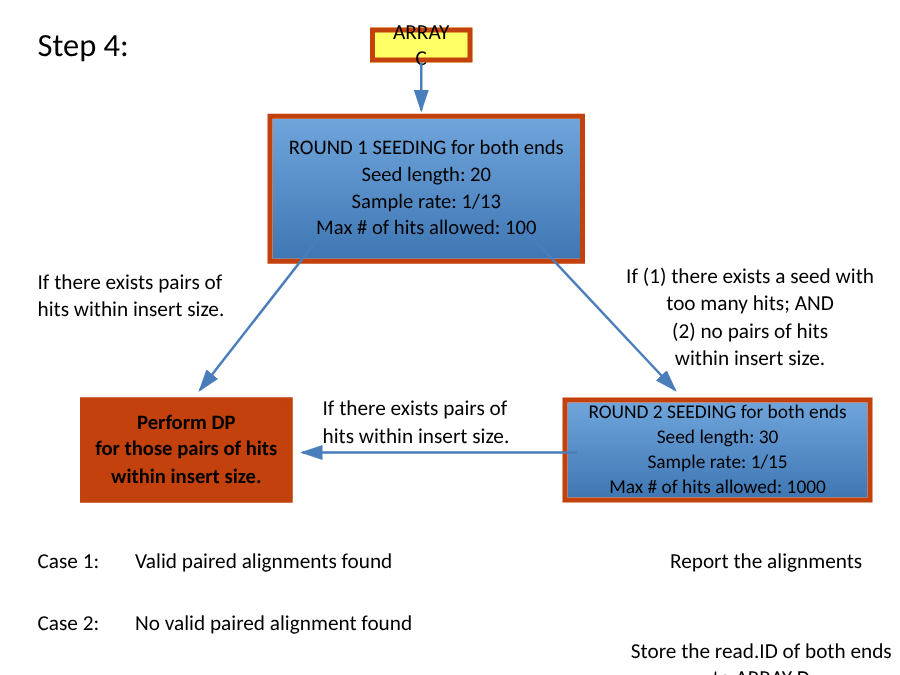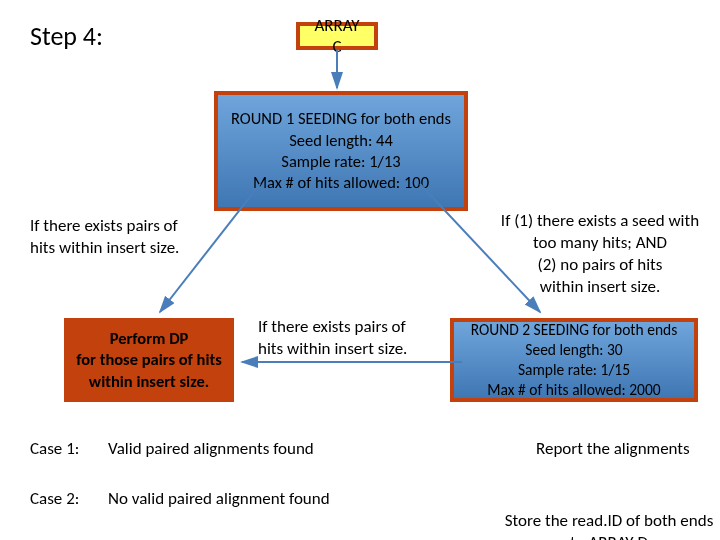--- a/index.html
+++ b/index.html
@@ -29,21 +29,21 @@
 <div class="title">
   <span>Step 4:</span><br>
 </div>
 
 <div class="box array-c">
   <span>ARRAY C</span>
 </div>
 
 <div class="box round1">
   <div>ROUND 1 SEEDING for both ends</div>
-  <div>Seed length: 44</div>
+  <div>Seed length: 20</div>
   <div>Sample rate: 1/13</div>
   <div>Max # of hits allowed: 100</div>
 </div>
 
 <div class="text-block left-cond">
   <div>If there exists pairs of</div>
   <div>hits within insert size.</div>
 </div>
 
 <div class="text-block right-cond">
@@ -61,21 +61,21 @@
 
 <div class="text-block mid-cond">
   <div>If there exists pairs of</div>
   <div>hits within insert size.</div>
 </div>
 
 <div class="box round2">
   <div>ROUND 2 SEEDING for both ends</div>
   <div>Seed length: 30</div>
   <div>Sample rate: 1/15</div>
-  <div>Max # of hits allowed: 2000</div>
+  <div>Max # of hits allowed: 1000</div>
 </div>
 
 <div class="case-label case1-label">Case 1:</div>
 <div class="case-label case1-text">Valid paired alignments found</div>
 <div class="text-block report">Report the alignments</div>
 
 <div class="case-label case2-label">Case 2:</div>
 <div class="case-label case2-text">No valid paired alignment found</div>
 <div class="text-block store">Store the read.ID of both ends to ARRAY D</div>
 

